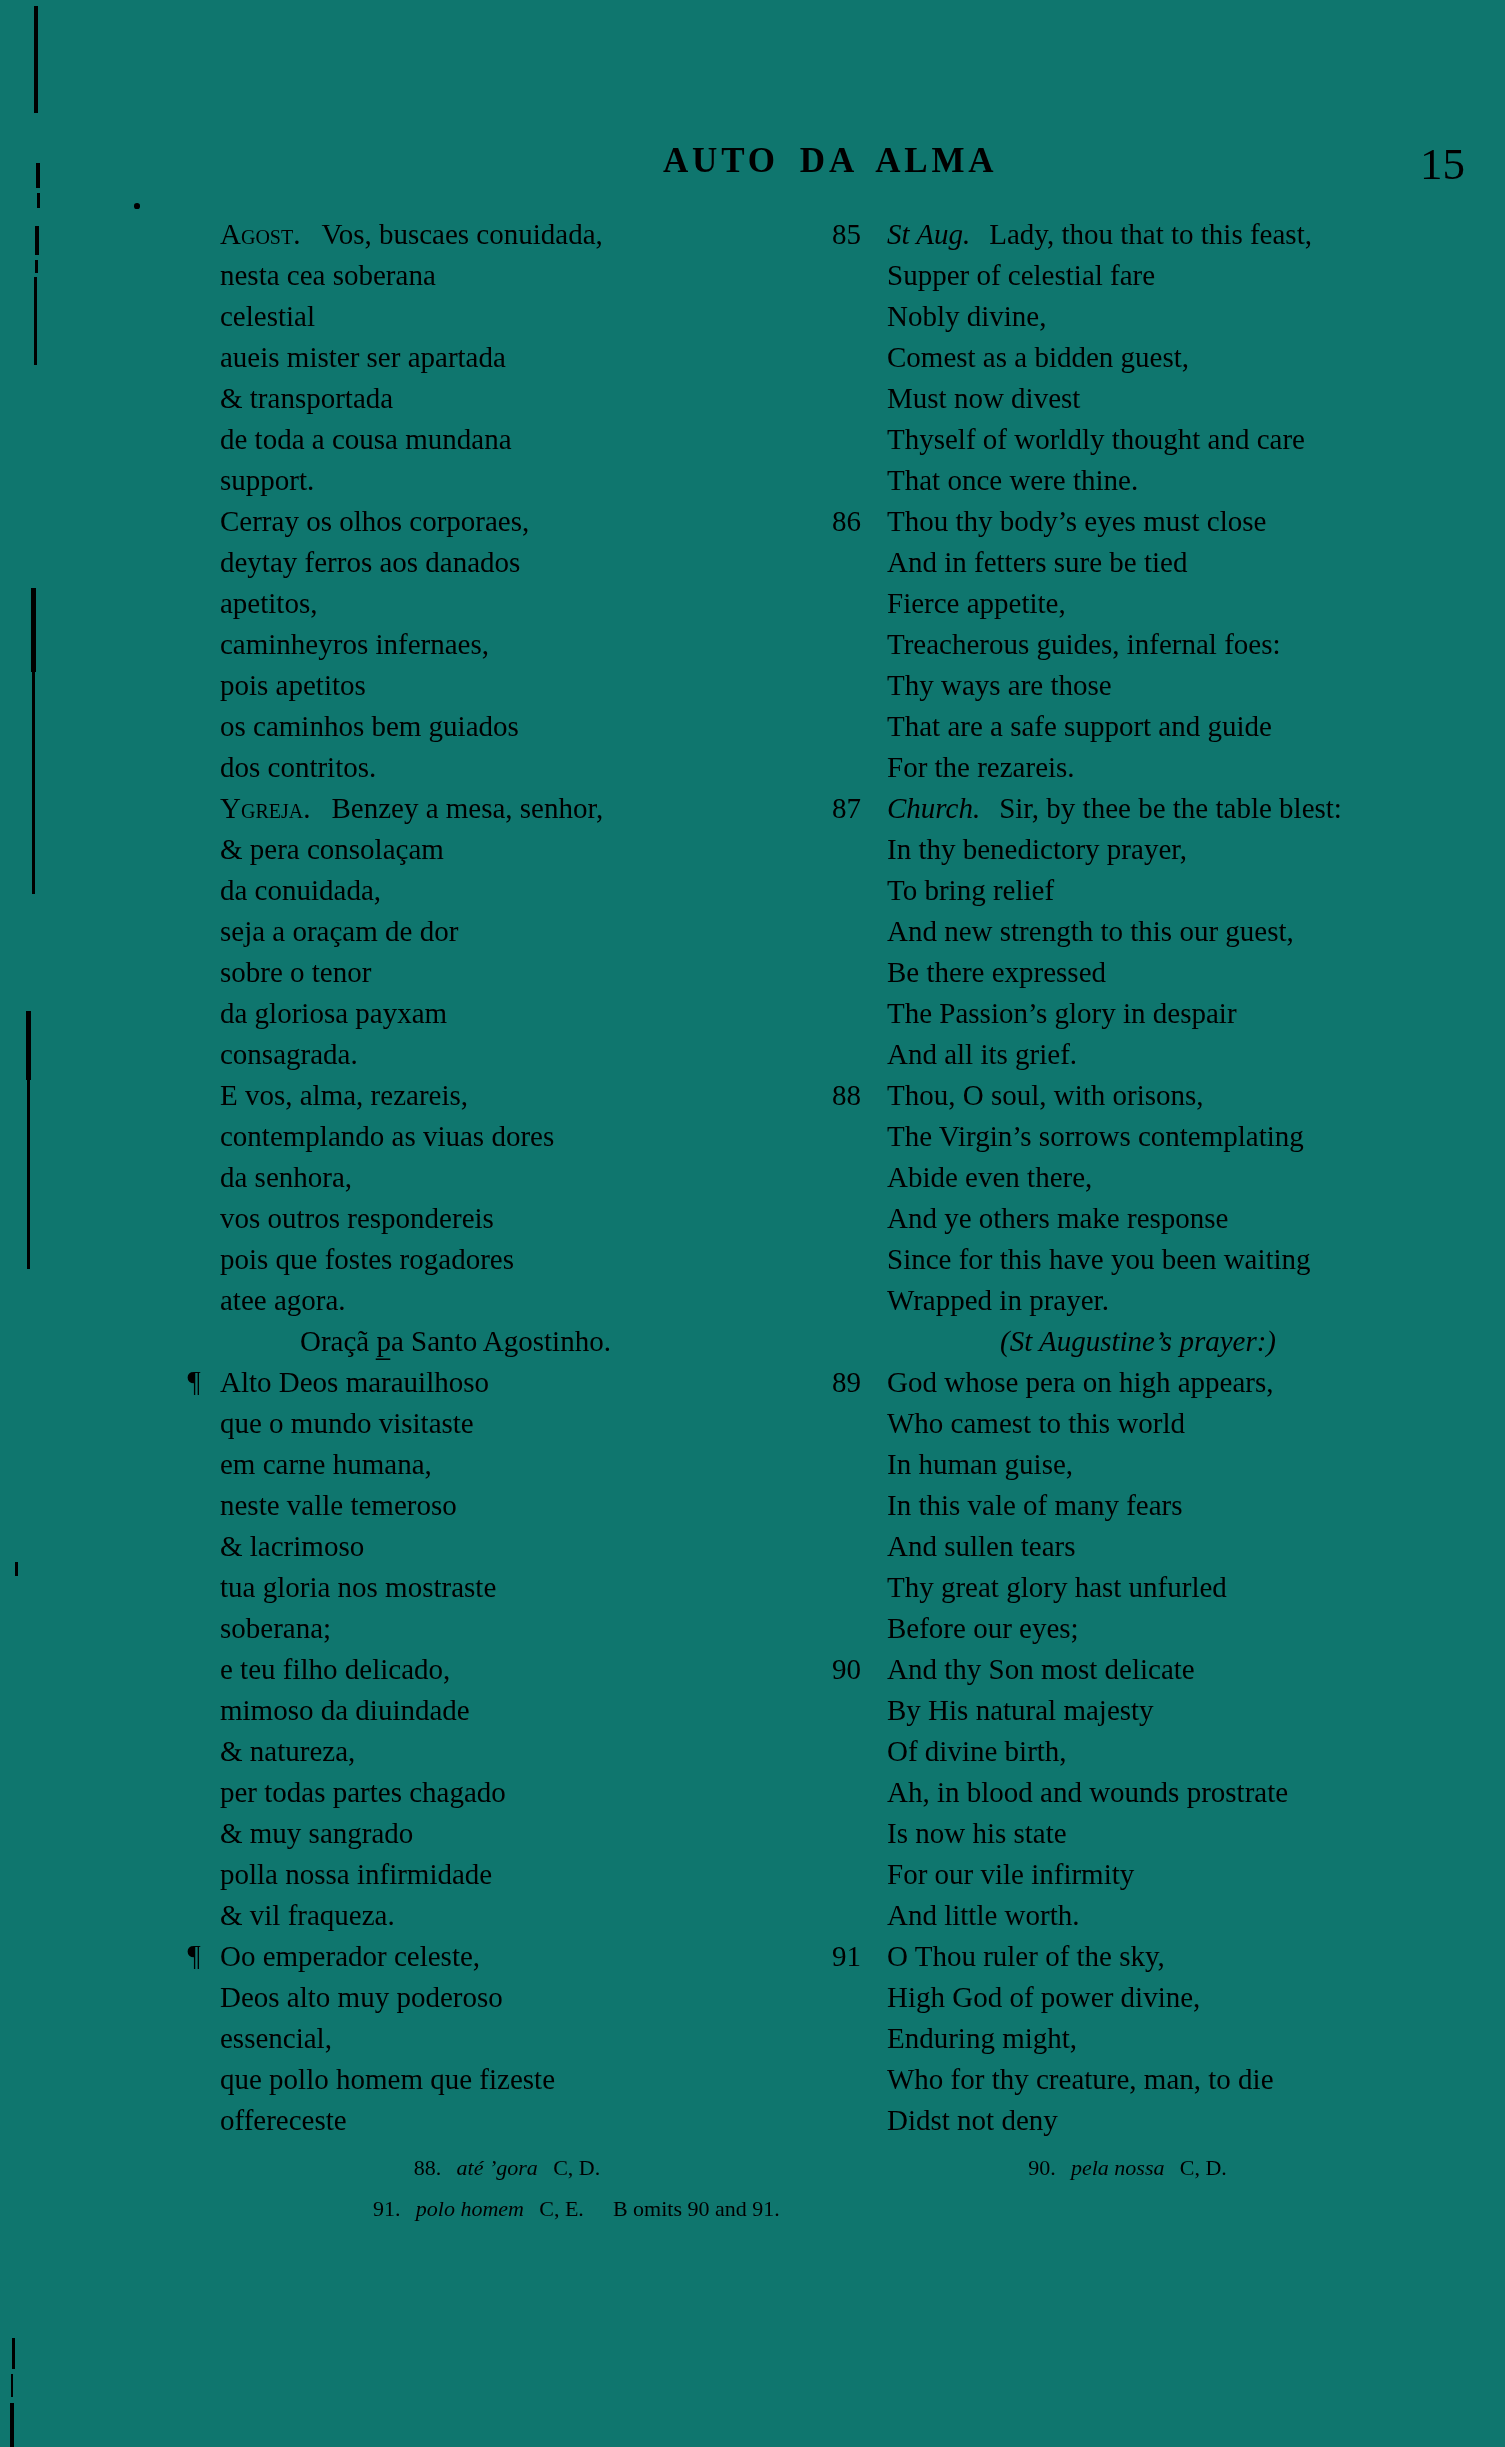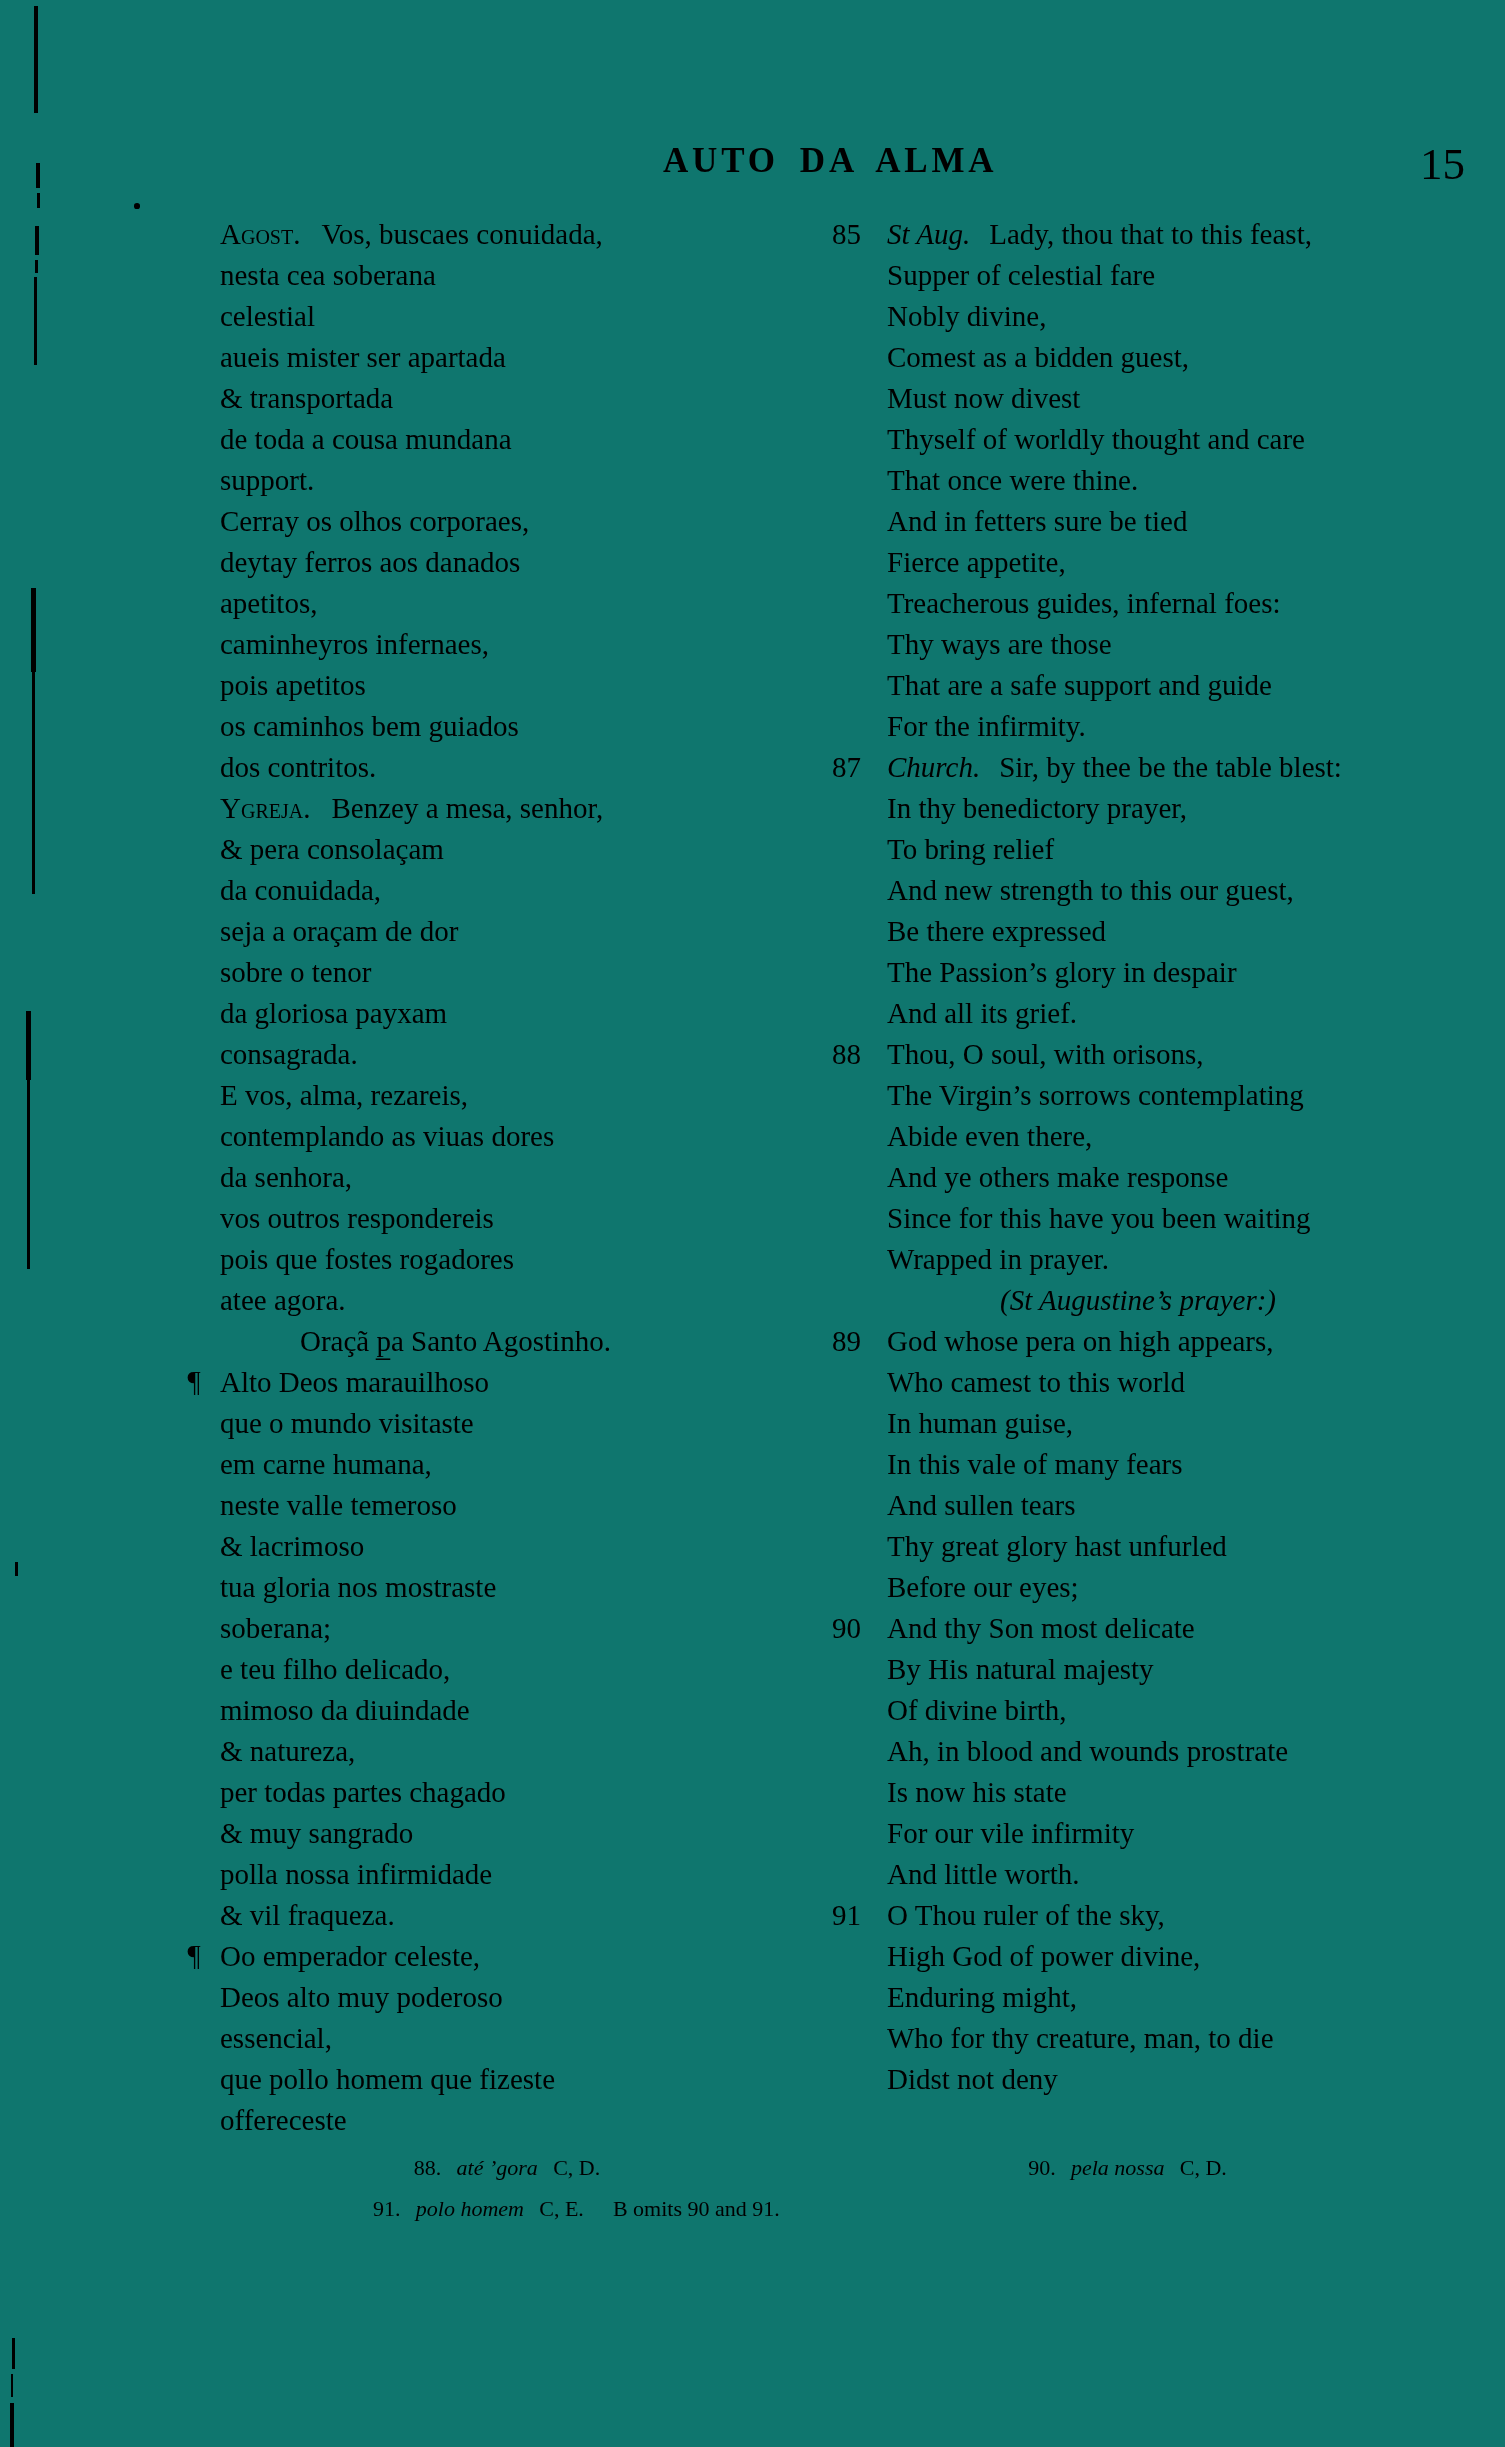--- a/index.html
+++ b/index.html
@@ -125,26 +125,27 @@
       <div class="line"><span class="vtext">offereceste</span></div>
     </div>
   <div class="col col-right" id="col-right">
       <div class="line"><span class="vnum">85</span><span class="speaker-it">St Aug.</span><span class="vtext">Lady, thou that to this feast,</span></div>
       <div class="line"><span class="vtext">Supper of celestial fare</span></div>
       <div class="line"><span class="vtext">Nobly divine,</span></div>
       <div class="line"><span class="vtext">Comest as a bidden guest,</span></div>
       <div class="line"><span class="vtext">Must now divest</span></div>
       <div class="line"><span class="vtext">Thyself of worldly thought and care</span></div>
       <div class="line"><span class="vtext">That once were thine.</span></div>
+      <div class="line"><span class="vnum">86</span><span class="vtext">Thou thy body’s eyes must close</span></div>
       <div class="line"><span class="vtext">And in fetters sure be tied</span></div>
       <div class="line"><span class="vtext">Fierce appetite,</span></div>
       <div class="line"><span class="vtext">Treacherous guides, infernal foes:</span></div>
       <div class="line"><span class="vtext">Thy ways are those</span></div>
       <div class="line"><span class="vtext">That are a safe support and guide</span></div>
-      <div class="line"><span class="vtext">For the infirmity.</span></div>
+      <div class="line"><span class="vtext">For the rezareis.</span></div>
       <div class="line"><span class="vnum">87</span><span class="speaker-it">Church.</span><span class="vtext">Sir, by thee be the table blest:</span></div>
       <div class="line"><span class="vtext">In thy benedictory prayer,</span></div>
       <div class="line"><span class="vtext">To bring relief</span></div>
       <div class="line"><span class="vtext">And new strength to this our guest,</span></div>
       <div class="line"><span class="vtext">Be there expressed</span></div>
       <div class="line"><span class="vtext">The Passion’s glory in despair</span></div>
       <div class="line"><span class="vtext">And all its grief.</span></div>
       <div class="line"><span class="vnum">88</span><span class="vtext">Thou, O soul, with orisons,</span></div>
       <div class="line"><span class="vtext">The Virgin’s sorrows contemplating</span></div>
       <div class="line"><span class="vtext">Abide even there,</span></div>

